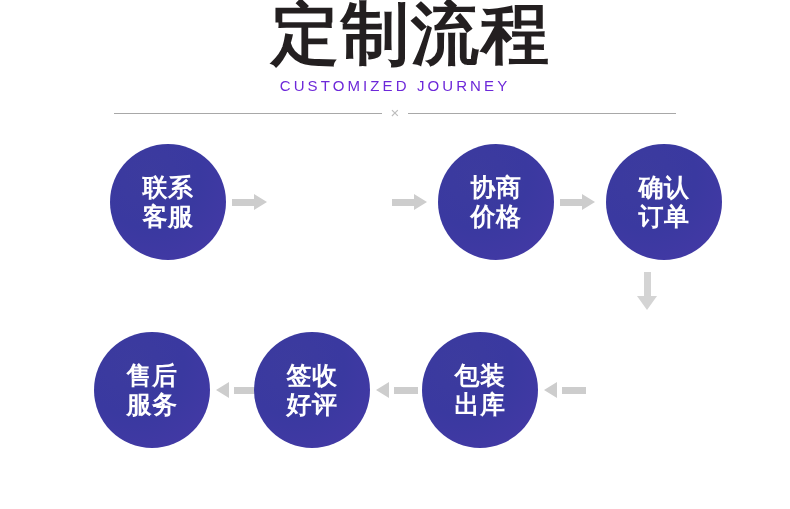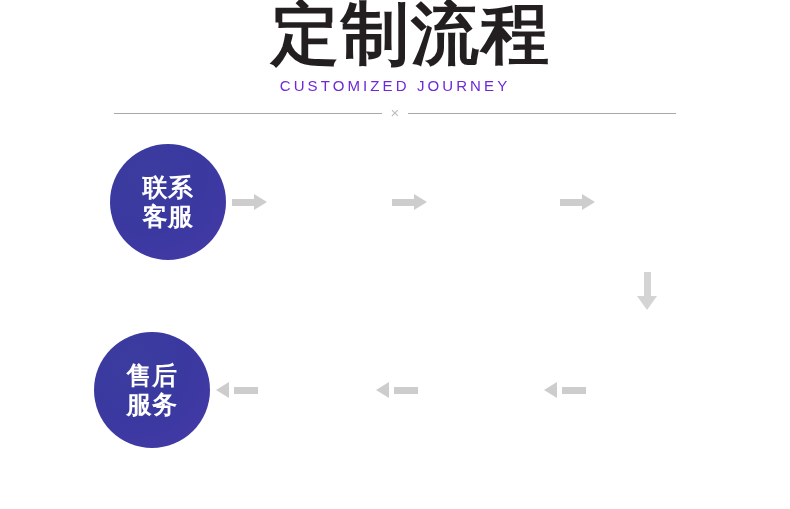--- a/index.html
+++ b/index.html
@@ -198,50 +198,66 @@
     <span class="shaft"></span>
     <span class="head"></span>
   </div>
 
 
   <div class="arrow-h right a2">
     <span class="shaft"></span>
     <span class="head"></span>
   </div>
 
+  <div class="node n3">
+    <span class="node-label">协商
+价格</span>
+  </div>
 
   <div class="arrow-h right a3">
     <span class="shaft"></span>
     <span class="head"></span>
   </div>
 
+  <div class="node n4">
+    <span class="node-label">确认
+订单</span>
+  </div>
 </div>
 
 <div class="arrow-down">
   <span class="shaft"></span>
   <span class="head"></span>
 </div>
 
 <div class="flow-row row2">
 
   <div class="node n1">
     <span class="node-label">售后
 服务</span>
   </div>
 
   <div class="arrow-h left a1">
     <span class="head"></span>
     <span class="shaft"></span>
   </div>
 
+  <div class="node n2">
+    <span class="node-label">签收
+好评</span>
+  </div>
 
   <div class="arrow-h left a2">
     <span class="head"></span>
     <span class="shaft"></span>
   </div>
 
+  <div class="node n3">
+    <span class="node-label">包装
+出库</span>
+  </div>
 
   <div class="arrow-h left a3">
     <span class="head"></span>
     <span class="shaft"></span>
   </div>
 
 </div>
 
 </body></html>

